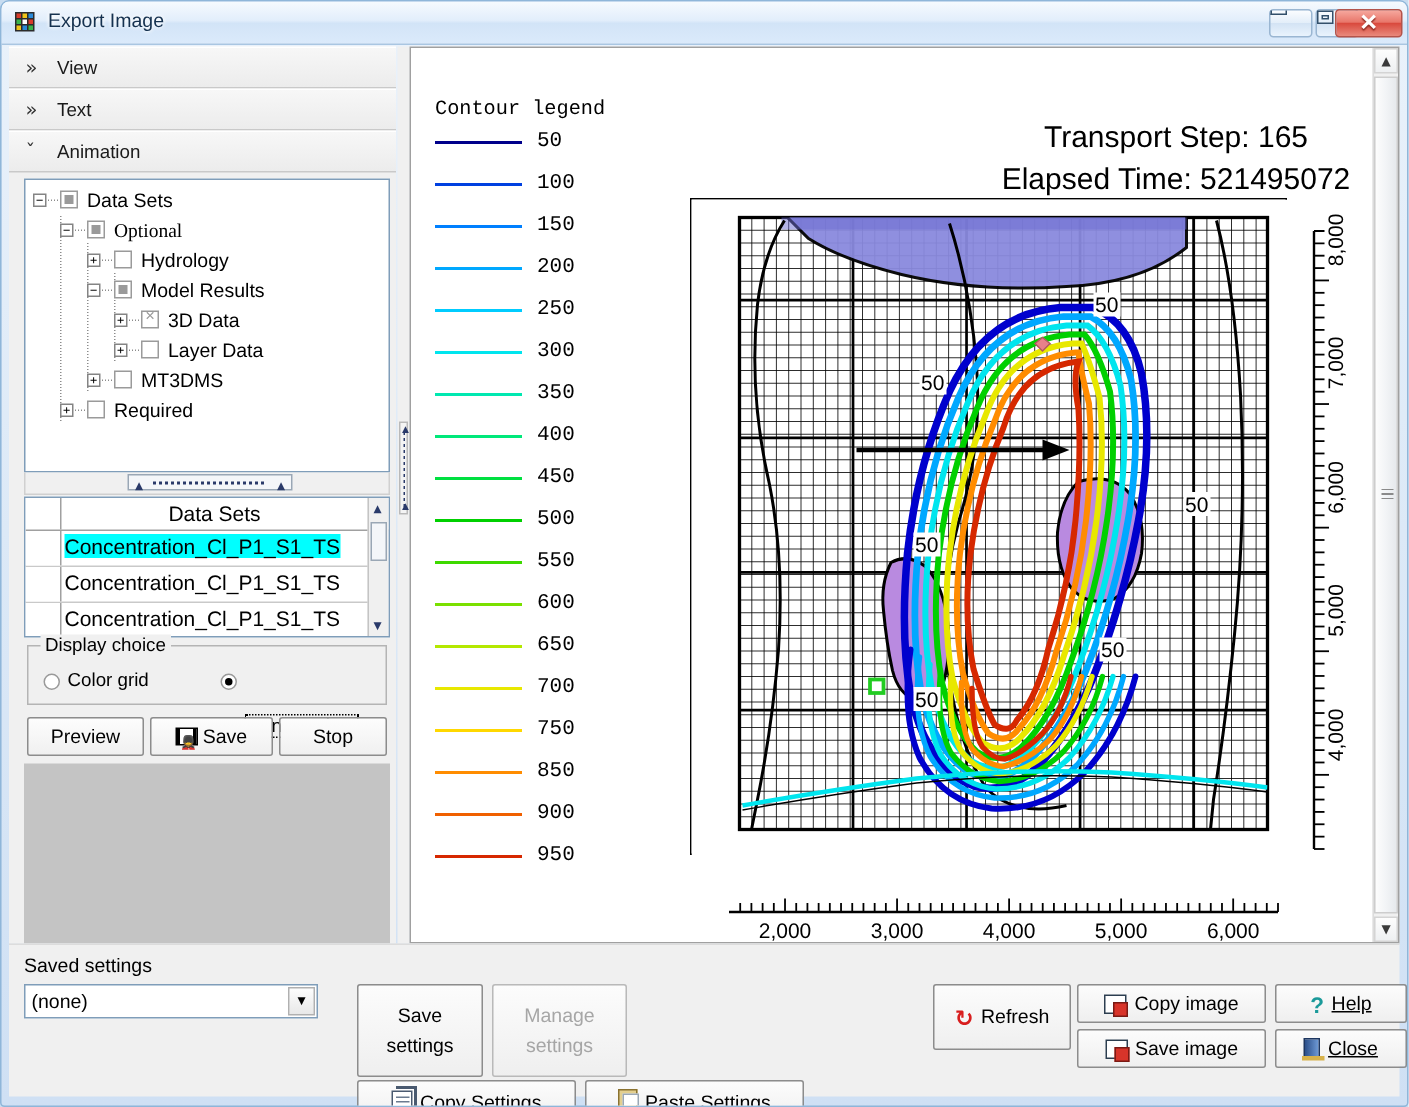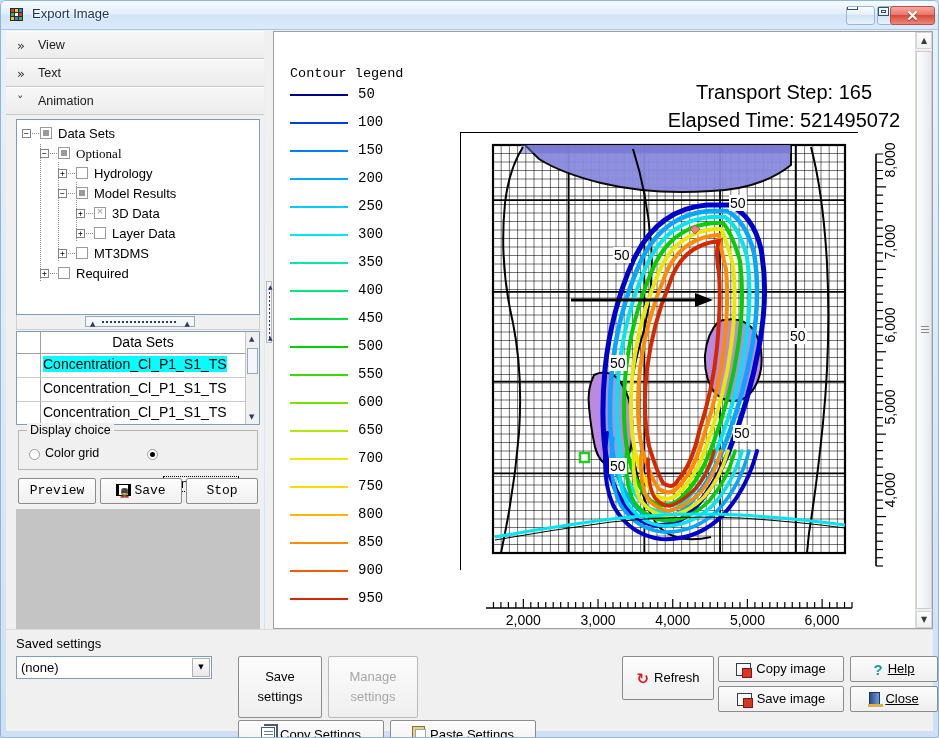--- a/index.html
+++ b/index.html
@@ -158,21 +158,21 @@
     border-radius:50%; background:#000;
   }
   .radio-wrap .rl { position:absolute; left:16px; top:0; white-space:nowrap; }
   .focus-dot { border:1px dotted #000; padding:0 1px;margin-top:30px; }
 
   
   .btn3 {
     position:absolute; top:447px; height:26px;
     background:linear-gradient(to bottom,#fdfdfd 0%,#f0f0f0 100%);
     border:1px solid #8c8c8c; border-radius:2px;
-    font-size:13px; color:#000; text-align:center; line-height:24px;font-family:Liberation Mono, monospace;
+    font-size:13px; color:#000; text-align:center; line-height:24px;
   }
   #btn-preview { left:12px; width:78px; }
   #btn-save-anim { left:94px; width:82px; }
   #btn-stop { left:180px; width:72px; }
   .film-icon {
     display:inline-block; width:15px; height:12px; vertical-align:-2px;
     background:
       linear-gradient(to right,#000 0 2px,transparent 2px calc(100% - 2px),#000 calc(100% - 2px) 100%),
       #fff;
     border:1px solid #000; position:relative; margin-right:3px;
@@ -549,24 +549,20 @@
               <span class="leg-line" style="background: rgb(180, 232, 0);"></span>
               <span class="leg-val">650</span>
             </div>
             <div class="leg-row">
               <span class="leg-line" style="background: rgb(232, 232, 0);"></span>
               <span class="leg-val">700</span>
             </div>
             <div class="leg-row">
               <span class="leg-line" style="background: rgb(255, 216, 0);"></span>
               <span class="leg-val">750</span>
-            </div>
-            <div class="leg-row">
-              <span class="leg-line" style="background: rgb(255, 180, 0);"></span>
-              <span class="leg-val">800</span>
             </div>
             <div class="leg-row">
               <span class="leg-line" style="background: rgb(255, 140, 0);"></span>
               <span class="leg-val">850</span>
             </div>
             <div class="leg-row">
               <span class="leg-line" style="background: rgb(240, 96, 0);"></span>
               <span class="leg-val">900</span>
             </div>
             <div class="leg-row">

